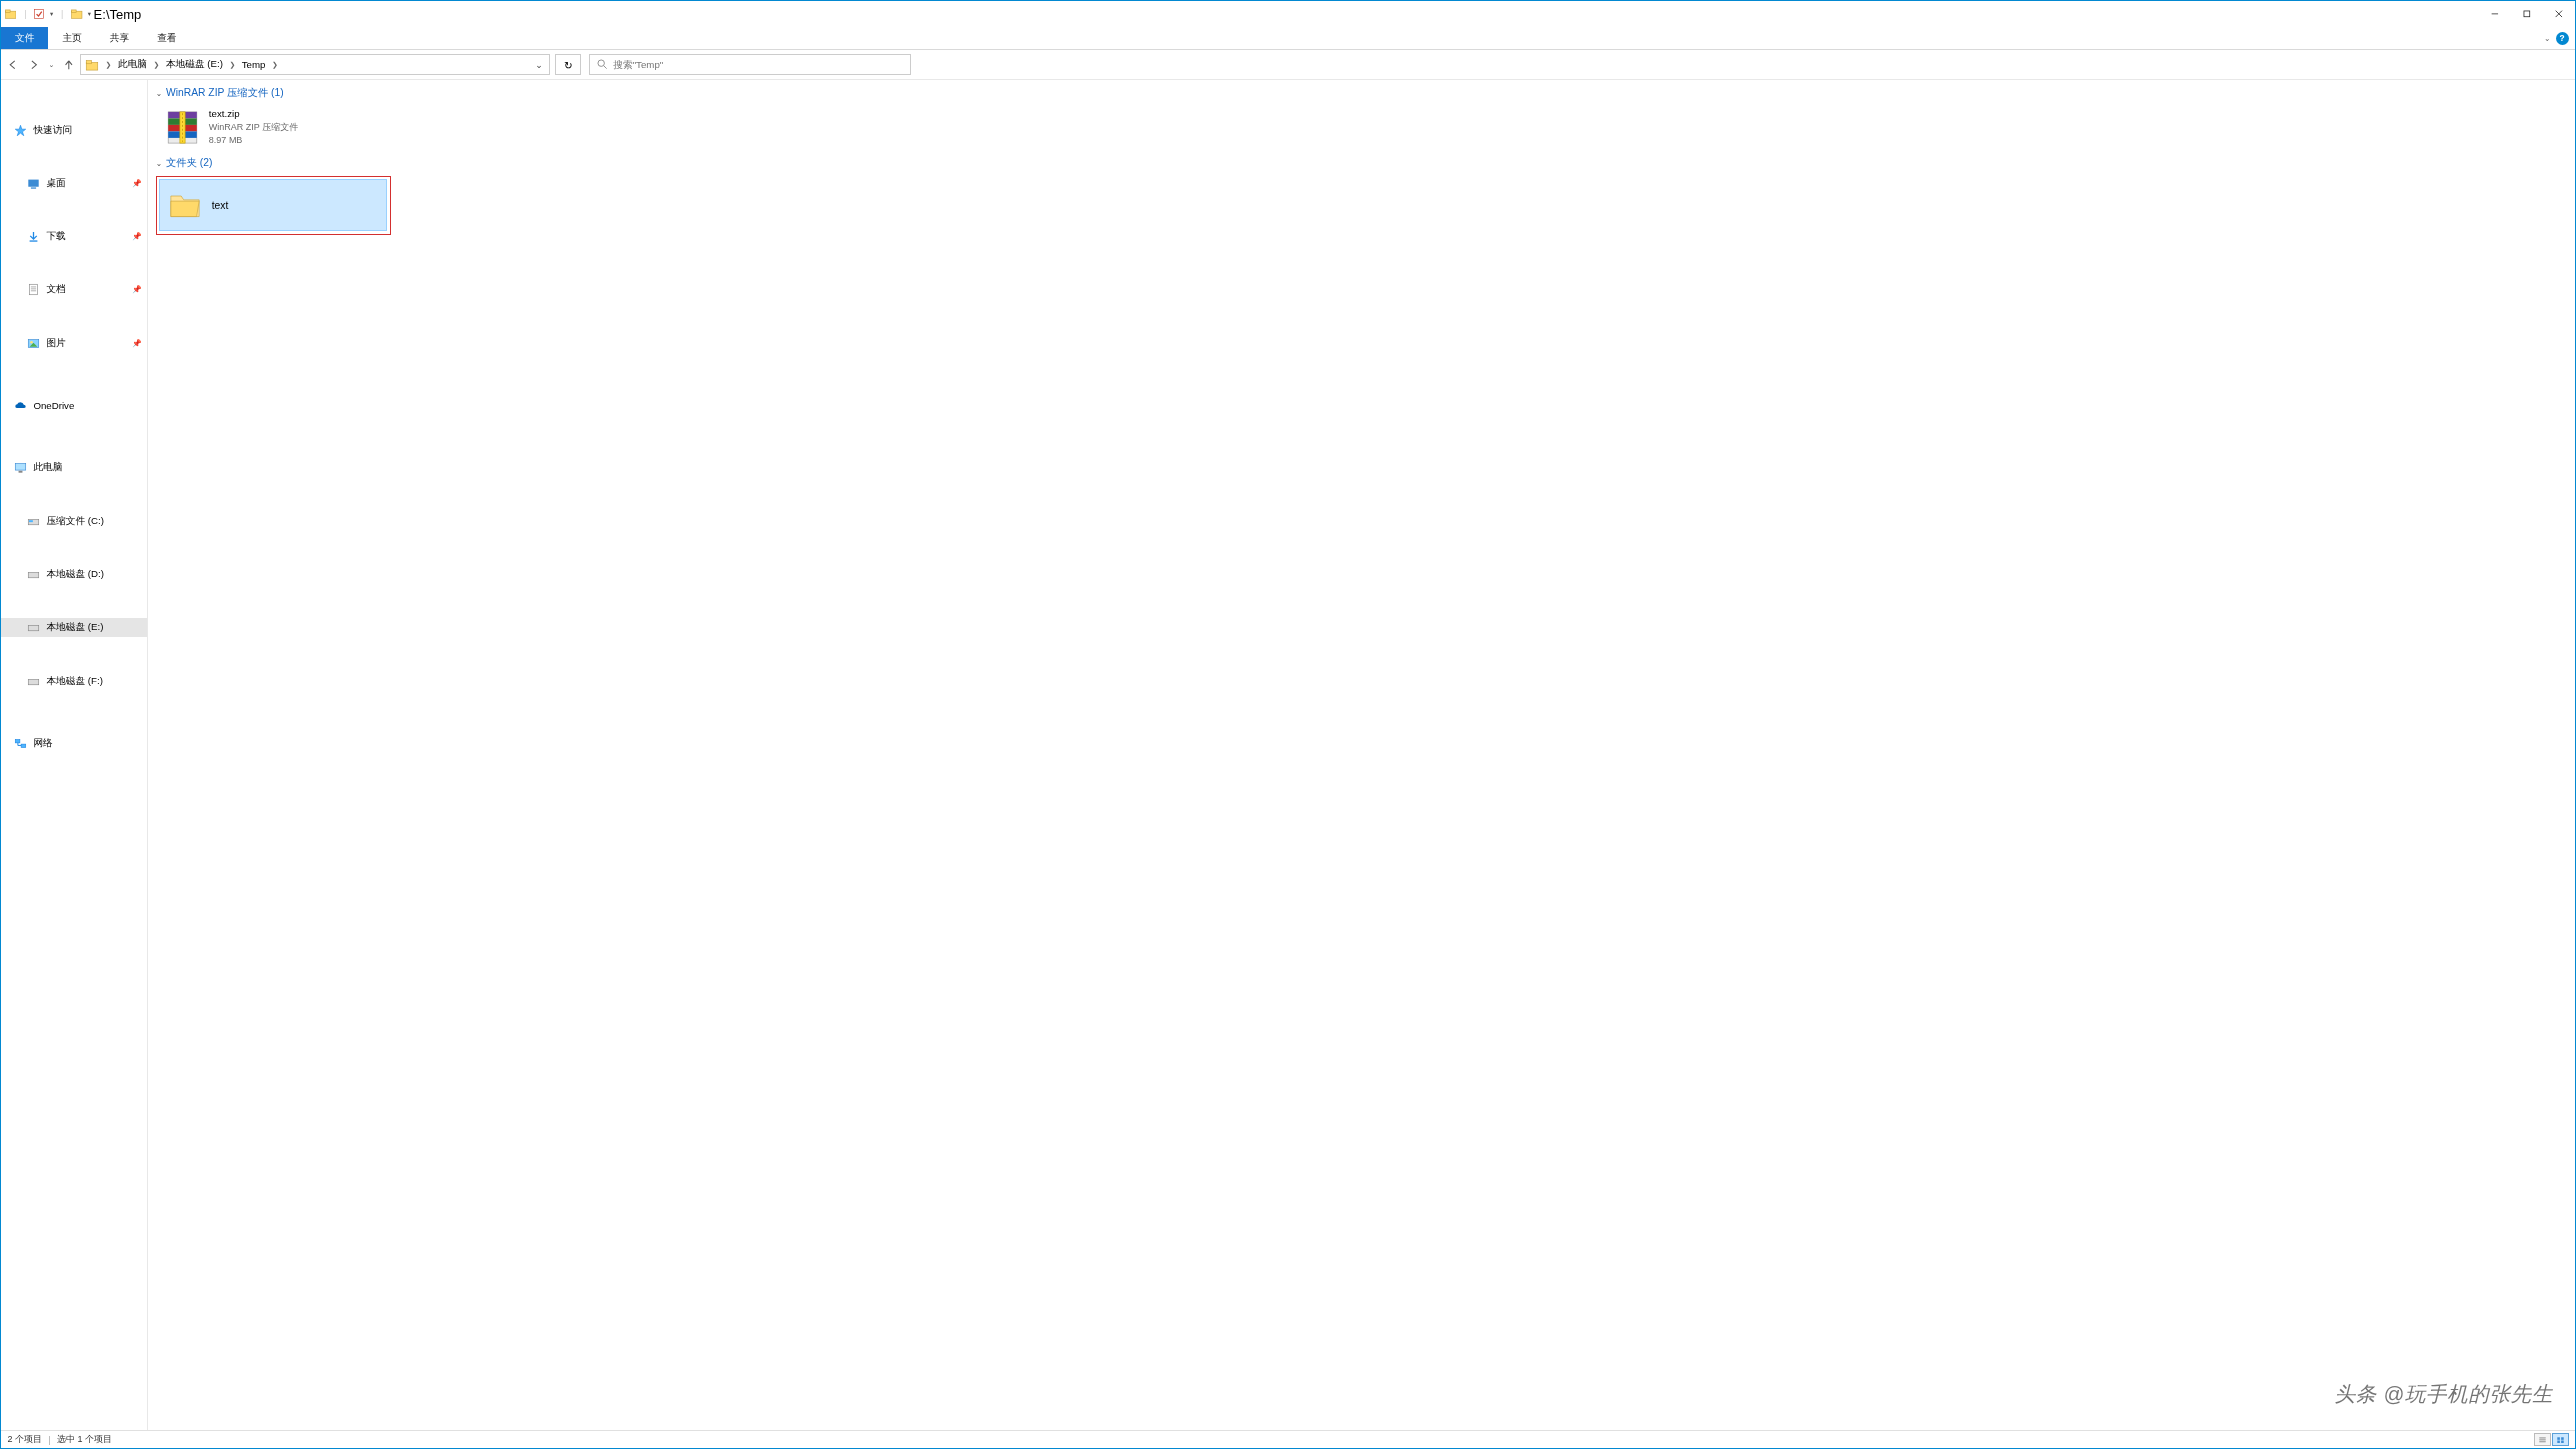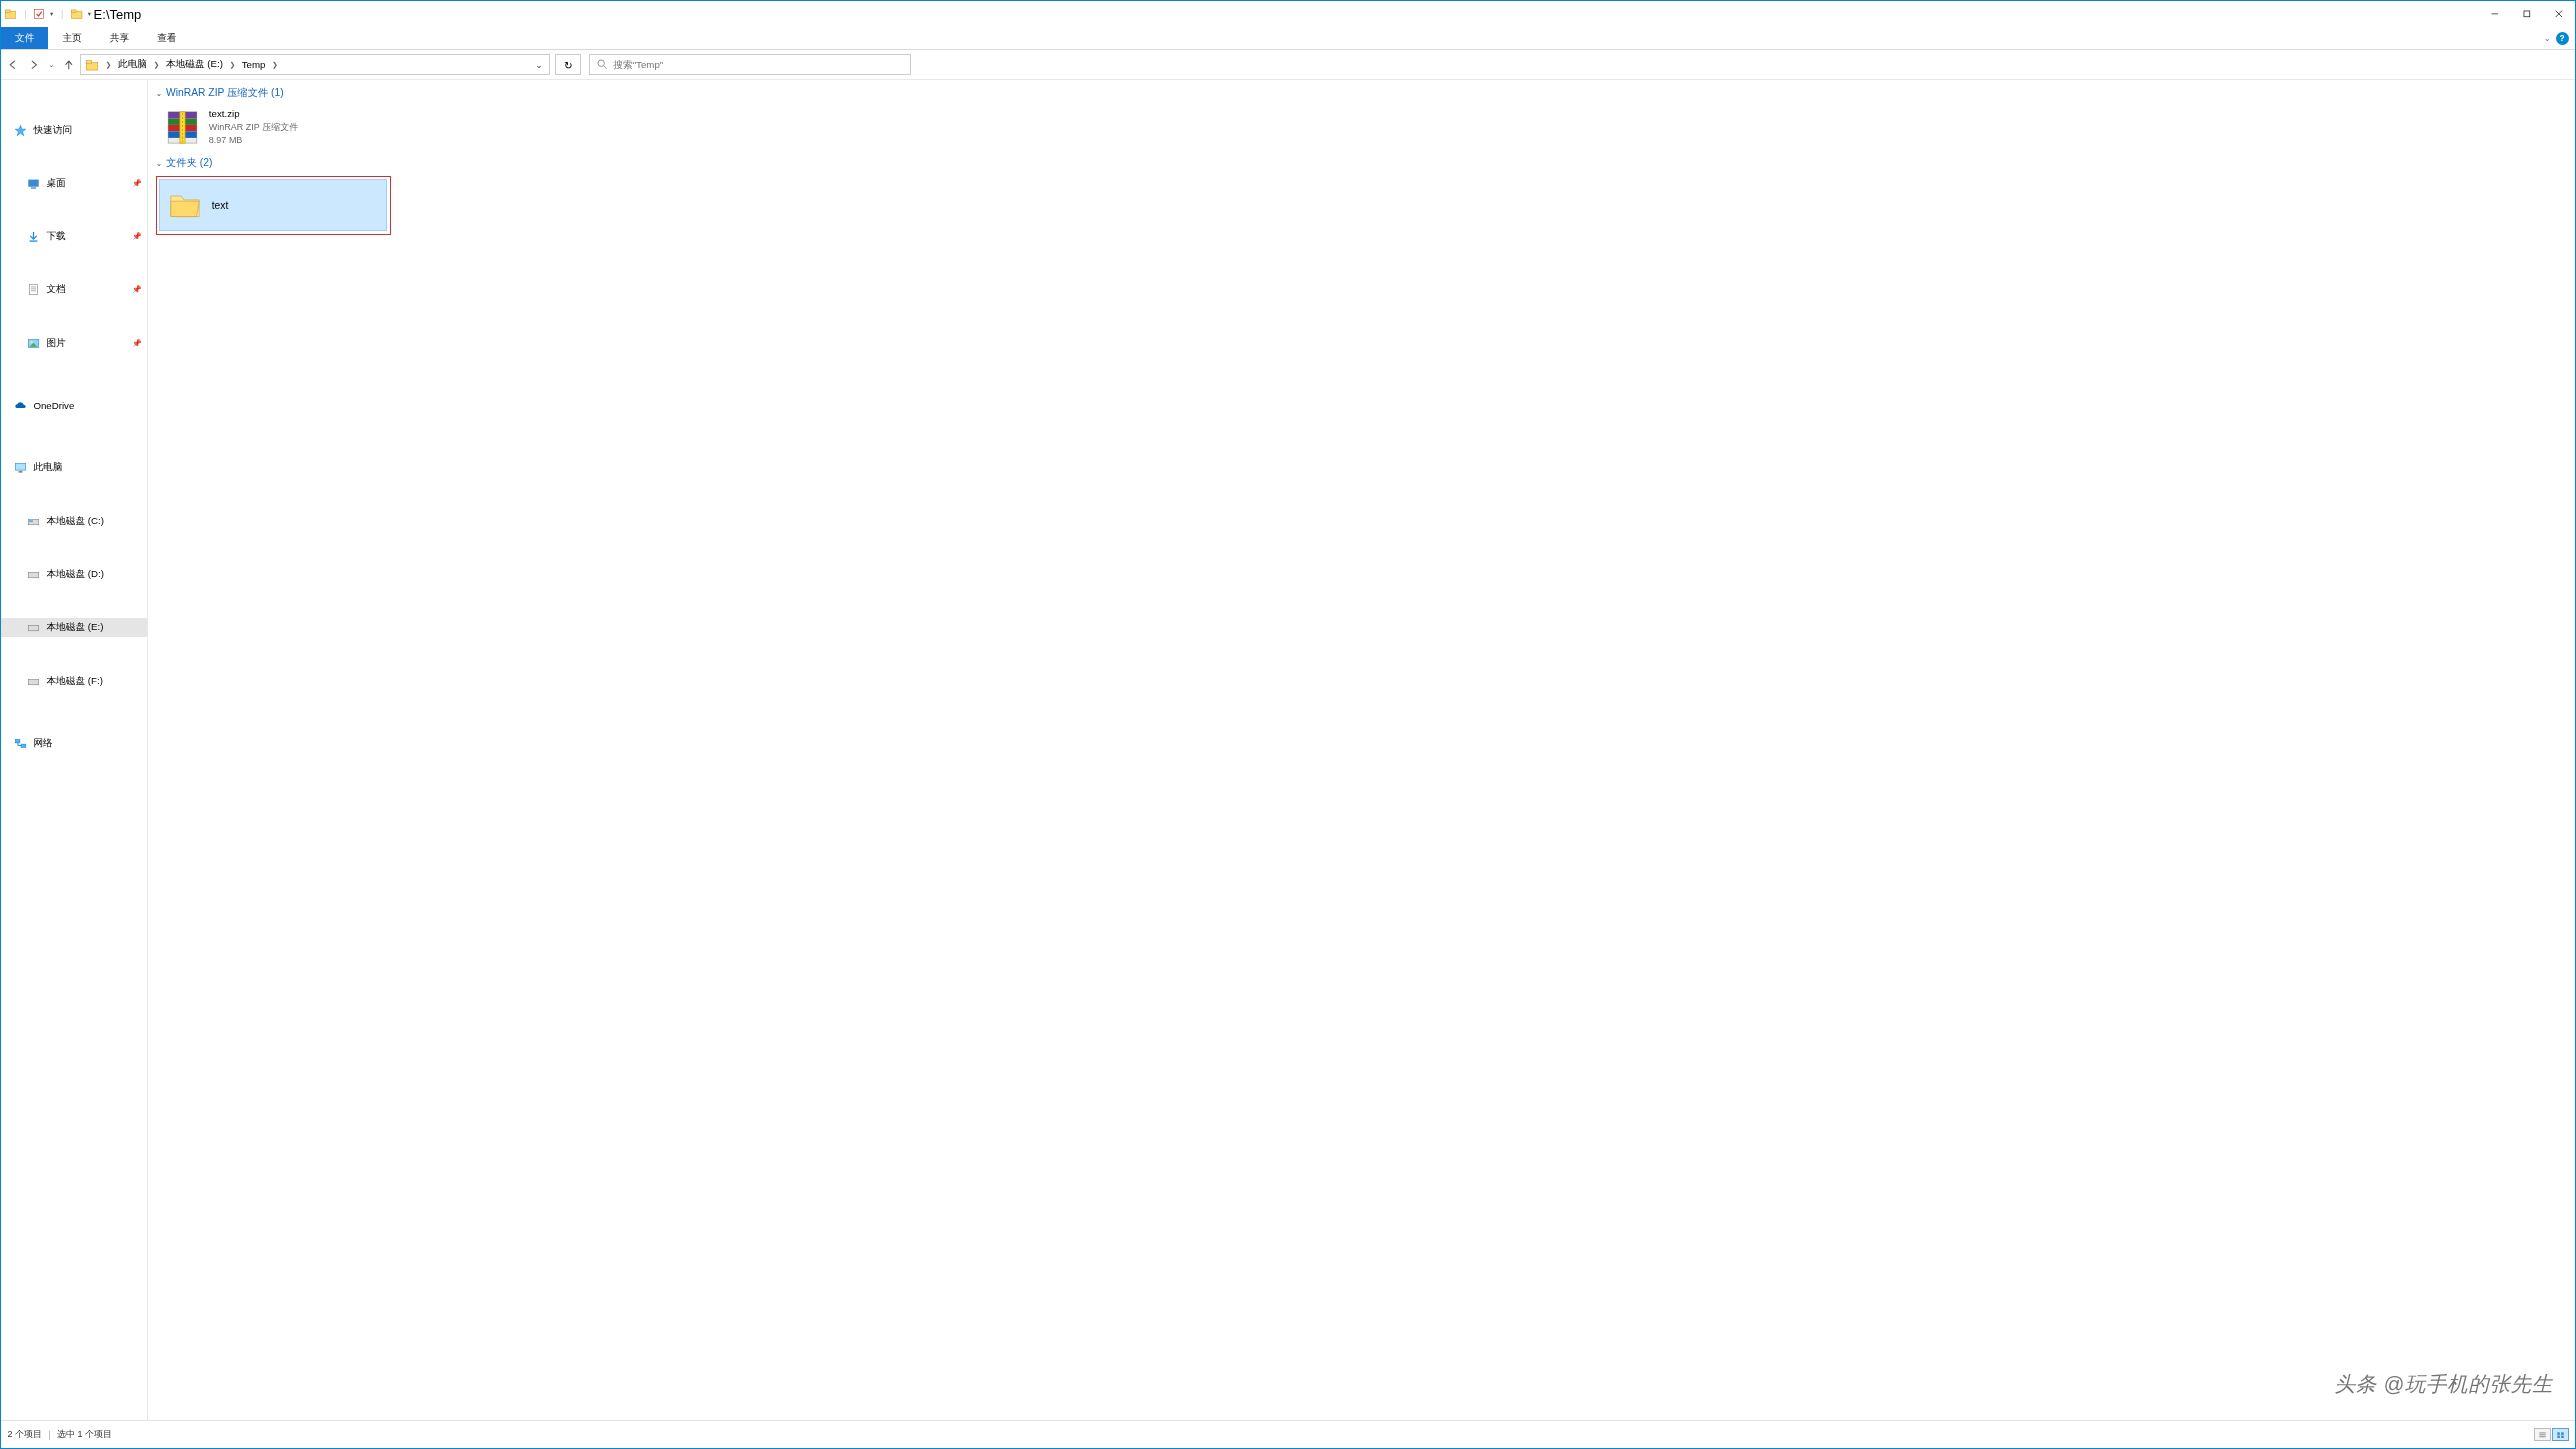--- a/index.html
+++ b/index.html
@@ -55,21 +55,21 @@
 .fileitem { display: flex; align-items: flex-start; width: 232px; padding: 2.6px; margin-bottom: 3.9px; margin-left: 5.2px; cursor: pointer; }
 .fileitem .thumb { width: 39px; height: 39px; margin-right: 6.4px; flex: 0 0 auto; }
 .fileitem .meta { display: flex; flex-direction: column; gap: 1.3px; padding-top: 0px; font-size: 9.7px; }
 .fileitem .meta .sub { color: #6a6a6a; font-size: 9px; }
 .folderitem-wrap { display: inline-block; border: 1.9px solid #d32f2f; padding: 2.6px; margin-left: 0px; }
 .folderitem { display: flex; align-items: center; width: 228px; height: 52px; background: #cce8ff; border: 0.6px solid #99d1ff; padding: 3.9px 6.4px; gap: 9px; cursor: pointer; }
 .folderitem .fthumb { width: 36px; height: 36px; }
 .folderitem .fname { font-size: 10.3px; }
 
 
-.statusbar { height: 28px; border-top: 0.6px solid #e0e0e0; display: flex; align-items: center; padding: 0 6.4px; font-size: 9px; color: #333; background: #fff; }
+.statusbar { height: 18px; border-top: 0.6px solid #e0e0e0; display: flex; align-items: center; padding: 0 6.4px; font-size: 9px; color: #333; background: #fff; }
 .statusbar .ssep { margin: 0 6.4px; color: #aaa; }
 .statusbar .viewbtns { margin-left: auto; display: flex; gap: 1.3px; }
 .viewbtn { width: 16.7px; height: 13px; border: 0.6px solid #bbb; background: #f5f5f5; display: flex; align-items: center; justify-content: center; cursor: pointer; }
 .viewbtn.active { background: #cce8ff; border-color: #5aa0d8; }
 
 
 .watermark { position: absolute; right: 22px; bottom: 22px; font-size: 20.6px; color: rgba(0,0,0,0.55); font-style: italic; font-weight: 500; pointer-events: none; letter-spacing: 0.6px; text-shadow: 0 0 2.6px rgba(255,255,255,0.8); }
 
 
 svg { display: block; }
@@ -256,21 +256,21 @@
         </span>
       <span>此电脑</span>
     </div>
     <div class="navitem indent1">
       <span class="ico">
           <svg width="13" height="13" viewBox="0 0 20 20">
             <rect x="2" y="7" width="16" height="8" fill="#dcdcdc" stroke="#888"></rect>
             <rect x="3" y="8" width="6" height="3" fill="#4db5ff"></rect>
           </svg>
         </span>
-      <span>本地磁盘 (C:)</span>
+      <span>压缩文件 (C:)</span>
     </div>
     <div class="navitem indent1">
       <span class="ico">
           <svg width="13" height="13" viewBox="0 0 20 20">
             <rect x="2" y="7" width="16" height="8" fill="#dcdcdc" stroke="#888"></rect>
           </svg>
         </span>
       <span>本地磁盘 (D:)</span>
     </div>
     <div class="navitem indent1 selected">

